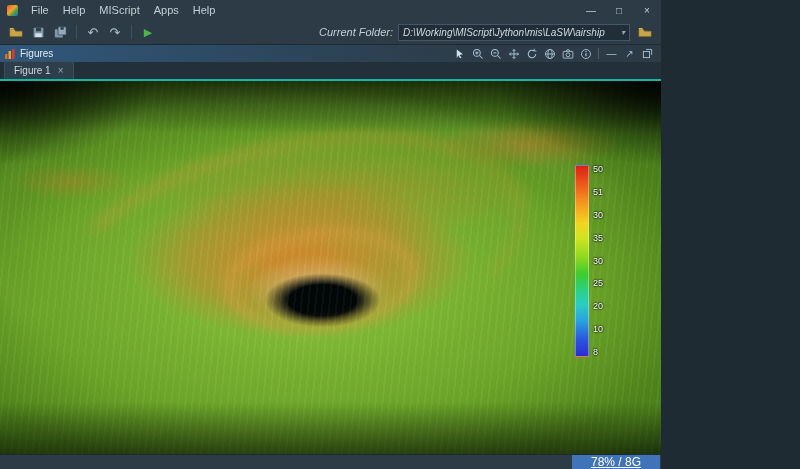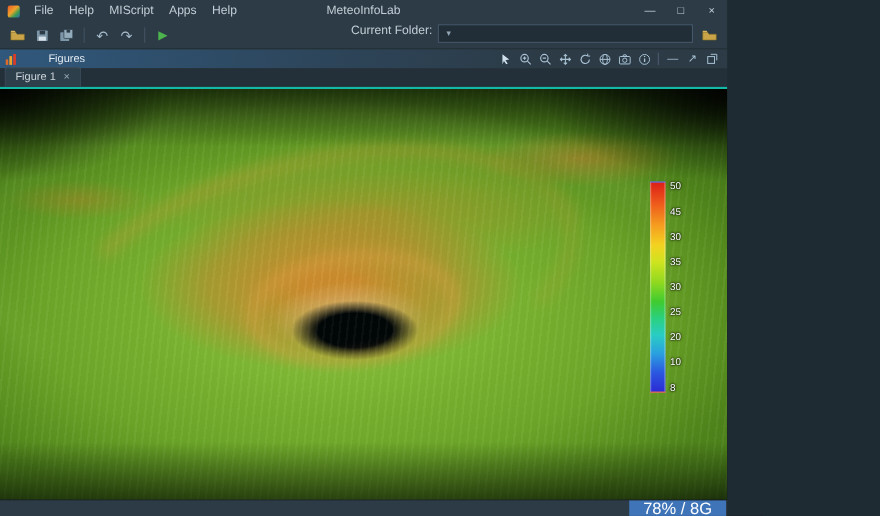--- a/index.html
+++ b/index.html
@@ -16,29 +16,29 @@
   .win-btns { margin-left:auto; display:flex; height:100%; z-index:2; }
   .win-btn { width:28px; display:flex; align-items:center; justify-content:center; font-size:10px; color:#c3ced6; }
 
   
   .toolbar { height:25px; flex:0 0 25px; display:flex; align-items:center; padding:0 6px; gap:2px;
     background:#2c3b46; border-bottom:1px solid #1f2b33; }
   .tbtn { width:20px; height:20px; display:flex; align-items:center; justify-content:center; border-radius:2px; color:#a9bdcc; font-size:13px; line-height:1; }
   .tbtn svg { display:block; }
   .tsep { width:1px; height:14px; background:#41525f; margin:0 4px; }
   .run-glyph { color:#4db34d; font-size:11px; }
-  .tb-right { margin-left:auto; display:flex; gap:5px; }
+  .tb-right { margin-left:auto; display:flex; align-items:center; gap:5px;font-style:italic; }
   .folder-label { font-size:11px; color:#c3ced6; white-space:nowrap; }
   .path-box { width:232px; height:17px; background:#222e37; border:1px solid #44576a; display:flex; align-items:center; padding:0 4px; }
   .path-text { color:#d0d9e0; font-size:10px; white-space:nowrap; overflow:hidden; flex:1; }
   .combo-arrow { color:#8fa5b5; font-size:8px; margin-left:3px; }
 
   
   .fig-header { height:17px; flex:0 0 17px; display:flex; align-items:center; padding:0 5px;
-    background:linear-gradient(to right,#30587c 0%,#2d455a 45%,#2c3b46 75%); font-size:10px; color:#e2eaf1;gap:24px; }
+    background:linear-gradient(to right,#30587c 0%,#2d455a 45%,#2c3b46 75%); font-size:10px; color:#e2eaf1; }
   .fig-header .ph-icon { margin-right:5px; display:flex; }
   .fig-tools { margin-left:auto; display:flex; align-items:center; gap:1px; }
   .fbtn { width:17px; height:15px; display:flex; align-items:center; justify-content:center; color:#a9c2d4; font-size:10px; line-height:1; }
   .fsep { width:1px; height:11px; background:#4a5d6c; margin:0 3px; }
 
   
   .tabbar { height:19px; flex:0 0 19px; background:#243039; display:flex; align-items:flex-end; padding-left:4px; border-bottom:2px solid #14b8a6; }
   .tab { height:18px; background:#2e3f4c; border:1px solid #3c4d5b; border-bottom:none; border-radius:3px 3px 0 0;
     display:flex; align-items:center; gap:7px; padding:0 9px; font-size:10px; color:#cdd6dd; }
   .tab-close { color:#96a8b5; font-size:10px; }
@@ -68,47 +68,46 @@
   .texture { position:absolute; inset:0; pointer-events:none;
     background:repeating-linear-gradient(96deg, rgba(255,255,255,0.035) 0 2px, rgba(0,0,0,0.02) 2px 7px); }
   .vignette { position:absolute; inset:0; pointer-events:none;
     background:
       radial-gradient(220px 120px at 0% 0%, rgba(0,0,0,0.92), rgba(0,0,0,0) 70%),
       radial-gradient(240px 120px at 100% 0%, rgba(0,0,0,0.9), rgba(0,0,0,0) 70%),
       linear-gradient(to bottom, rgba(0,0,0,0.6), rgba(0,0,0,0) 14%, rgba(0,0,0,0) 86%, rgba(0,0,0,0.55) 100%),
       radial-gradient(ellipse 118% 98% at 48% 55%, rgba(0,0,0,0) 62%, rgba(0,0,0,0.75) 98%); }
 
   
-  .colorbar { position:absolute; top:84px; right:42px; height:192px; display:flex;margin-left:36px; }
+  .colorbar { position:absolute; top:84px; right:58px; height:192px; display:flex;margin-left:36px; }
   .cb-bar { width:14px; height:100%; border:1px solid rgba(255,255,255,0.35);
     background:linear-gradient(to bottom,
       #dd2016 0%, #ee5a1c 10%, #f59a1e 20%, #f3d321 30%, #cfe41f 38%, #8fd820 48%,
       #3fcb2f 57%, #2ad17f 65%, #29cdc4 73%, #2a9fe0 82%, #2b57e0 91%, #2b2bd4 100%); }
   .cb-ticks { display:flex; flex-direction:column; justify-content:space-between; margin-left:4px;
     font-size:9px; line-height:9px; color:#fff; text-shadow:0 0 2px #000, 0 0 2px #000; }
 
   
   .statusbar { height:15px; flex:0 0 15px; background:#2c3b46; border-top:1px solid #1f2b33;
     display:flex; align-items:center; justify-content:flex-end; }
-  .mem-box { height:100%; min-width:88px; background:#3f74b8; color:#fff; font-size:15px;
-    display:flex; align-items:center; justify-content:center; padding:0 8px; margin-right:1px; }
+  .mem-box { height:100%; min-width:88px; background:#3f74b8; color:#fff; font-size:12px;
+    display:flex; align-items:center; justify-content:center; padding:0 8px; margin-right:1px;text-decoration:underline; }
 </style>
 </head>
 <body>
 
 <div class="window">
 
   <div class="titlebar">
     <span class="app-icon"></span>
     <span class="menu-item">File</span>
     <span class="menu-item">Help</span>
     <span class="menu-item">MIScript</span>
     <span class="menu-item">Apps</span>
     <span class="menu-item">Help</span>
-    <span class="win-title">MeteoInfoLab</span>
     <span class="win-btns">
       <span class="win-btn">—</span>
       <span class="win-btn">□</span>
       <span class="win-btn">×</span>
     </span>
   </div>
 
   <div class="toolbar">
     <span class="tbtn">
       <svg width="14" height="14" viewBox="0 0 16 16">
@@ -132,20 +131,21 @@
     </span>
     <span class="tsep"></span>
     <span class="tbtn">↶</span>
     <span class="tbtn">↷</span>
     <span class="tsep"></span>
     <span class="tbtn run-glyph">▶</span>
 
     <span class="tb-right">
       <span class="folder-label">Current Folder:</span>
       <span class="path-box">
+        <span class="path-text">D:\Working\MIScript\Jython\mis\LaSW\airship</span>
         <span class="combo-arrow">▾</span>
       </span>
       <span class="tbtn">
         <svg width="14" height="14" viewBox="0 0 16 16">
             <path d="M1 5h5l1.5 2H15v6H1z" fill="#c9a449" stroke="#8a7020" stroke-width="0.6"></path>
             <path d="M1 5V3.5h4l1 1.5z" fill="#dcb85c"></path>
           </svg>
       </span>
     </span>
   </div>
@@ -236,21 +236,21 @@
     <div class="band band3"></div>
     <div class="band band1"></div>
     <div class="band band2"></div>
     <div class="texture"></div>
     <div class="vignette"></div>
 
     <div class="colorbar">
       <div class="cb-bar"></div>
       <div class="cb-ticks">
         <span>50</span>
-        <span>45</span>
+        <span>51</span>
         <span>30</span>
         <span>35</span>
         <span>30</span>
         <span>25</span>
         <span>20</span>
         <span>10</span>
         <span>8</span>
       </div>
     </div>
   </div>

